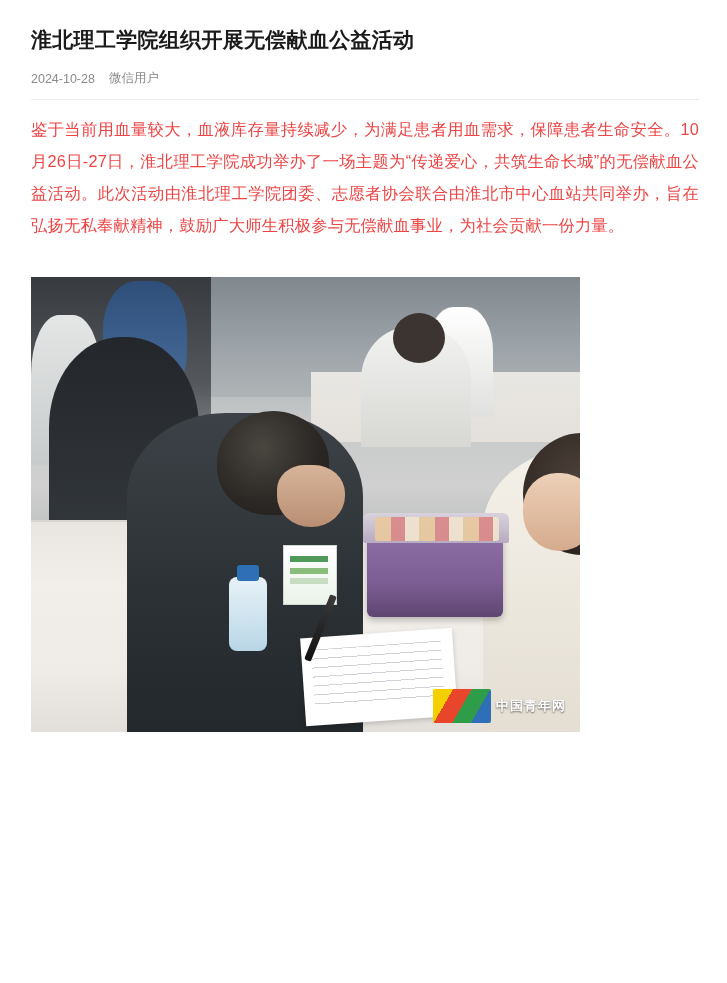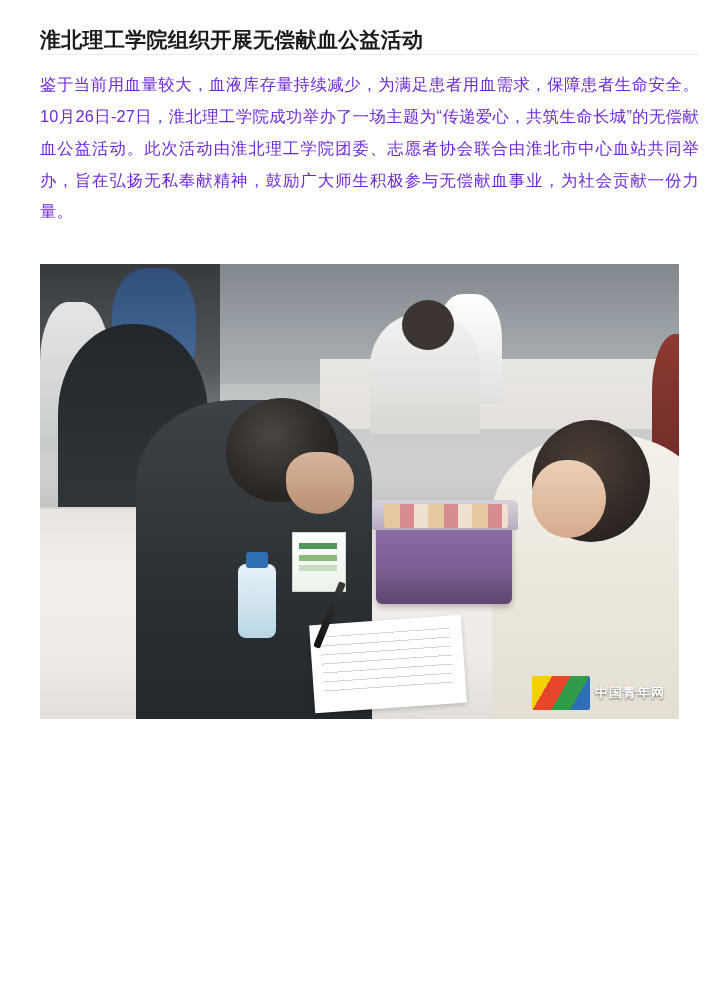--- a/index.html
+++ b/index.html
@@ -10,21 +10,21 @@
   body {
     width: 727px;
     min-height: 983px;
     font-family: "Liberation Sans", "DejaVu Sans", sans-serif;
     color: #222222;
     -webkit-font-smoothing: antialiased;
   }
   .page {
     width: 727px;
     box-sizing: border-box;
-    padding: 22px 28px 0 40px;
+    padding: 22px 28px 0 31px;
   }
   .article-title {
     font-size: 21px;
     font-weight: bold;
     line-height: 1.35;
     color: #1a1a1a;
     margin: 4px 0 0 0;
     letter-spacing: 0.3px;
   }
   .meta-row {
@@ -38,30 +38,30 @@
   }
   .meta-divider {
     height: 1px;
     background: #ececec;
     margin: 0 0 2px 0;
   }
   .body-text {
     margin-top: 14px;
     font-size: 16.3px;
     line-height: 1.95;
-    color: #6d28d9;
+    color: #ef4444;
     text-align: justify;
     letter-spacing: 0.2px;
   }
   .body-text + .body-text {
     margin-top: 20px;
   }
   .figure {
     margin: 36px 0 0 0;
-    width: 639px;
+    width: 549px;
     height: 455px;
     position: relative;
     overflow: hidden;
     background: #404040;
   }
   
   .ph-bg {
     position: absolute; inset: 0;
     background:
       linear-gradient(180deg,#9aa0a6 0%, #b0b5b8 18%, #c9cbcb 34%, #cfd0cf 46%, #b9babb 60%, #a9abac 100%);
@@ -177,20 +177,24 @@
     letter-spacing: 1px;
   }
 </style>
 </head>
 <body>
 
 <div class="page">
 
   <h1 class="article-title">淮北理工学院组织开展无偿献血公益活动</h1>
 
+  <div class="meta-row">
+    <span>2024-10-28</span>
+    <span>微信用户</span>
+  </div>
   <div class="meta-divider"></div>
 
   <p class="body-text">鉴于当前用血量较大，血液库存量持续减少，为满足患者用血需求，保障患者生命安全。10月26日-27日，淮北理工学院成功举办了一场主题为“传递爱心，共筑生命长城”的无偿献血公益活动。此次活动由淮北理工学院团委、志愿者协会联合由淮北市中心血站共同举办，旨在弘扬无私奉献精神，鼓励广大师生积极参与无偿献血事业，为社会贡献一份力量。</p>
 
 
   <div class="figure" aria-label="献血活动现场照片：学生在桌前填写献血登记表">
     <div class="ph-bg"></div>
     <div class="ph-wall"></div>
     <div class="ph-wall-dark"></div>
     <div class="ph-table2"></div>

